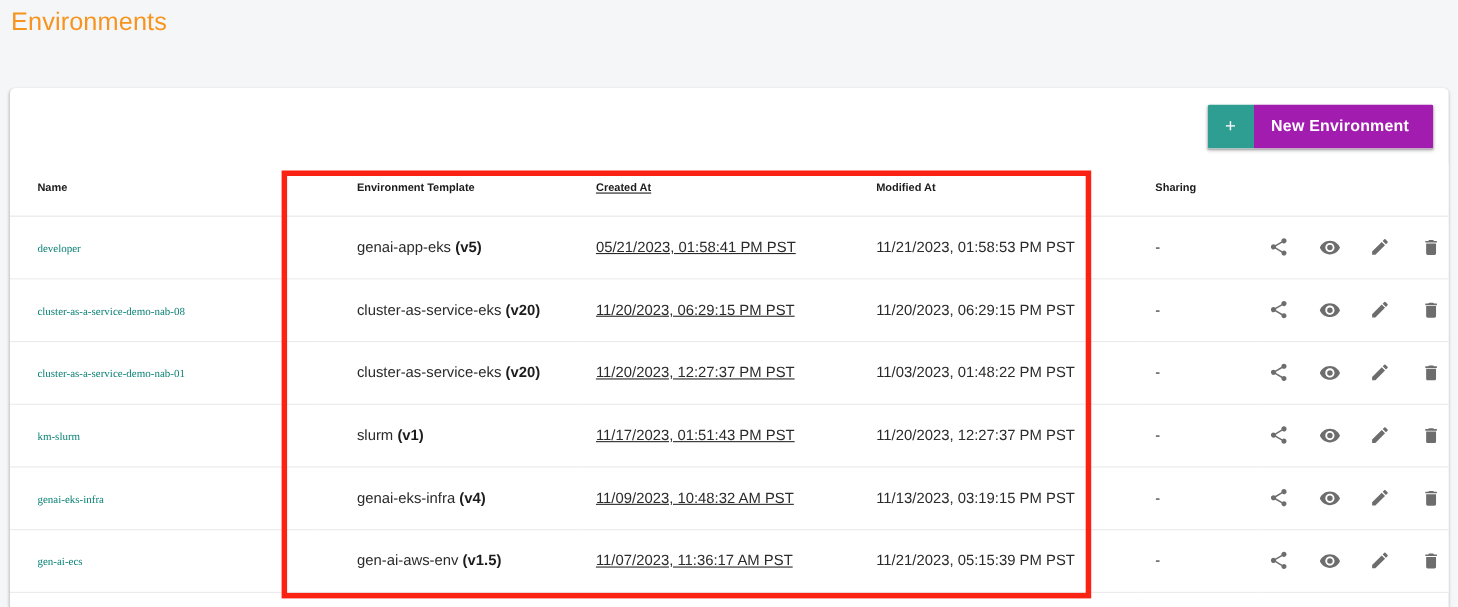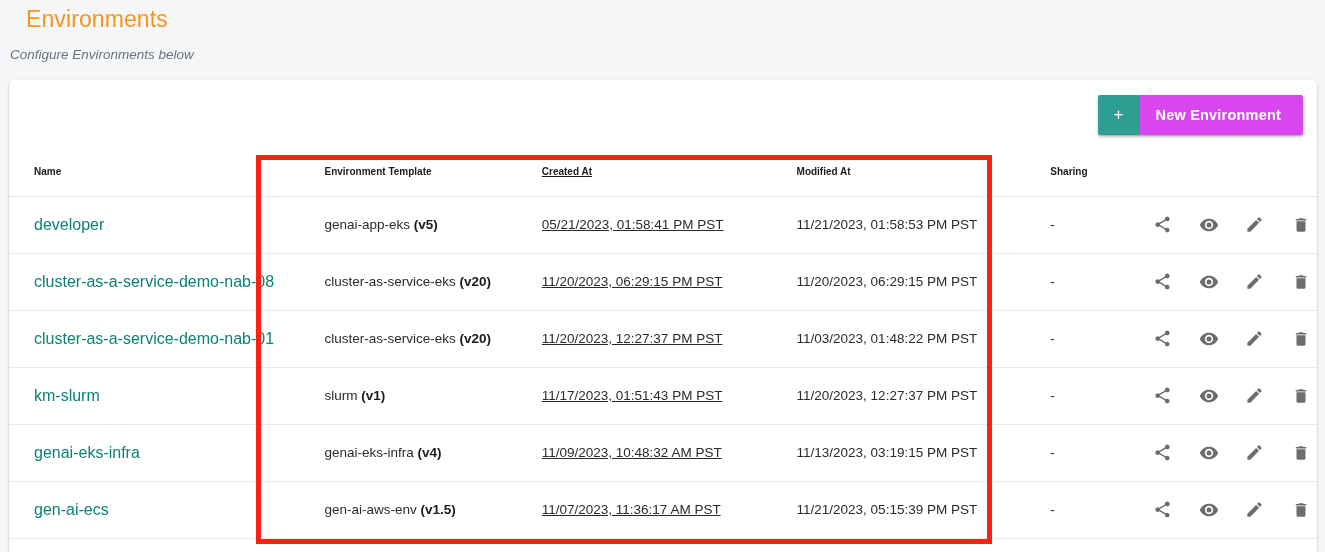--- a/index.html
+++ b/index.html
@@ -10,21 +10,21 @@
     background: #f4f6f8;
     font-family: "Liberation Sans", sans-serif;
     -webkit-font-smoothing: antialiased;
   }
 
   .page { position: relative; width: 1325px; height: 552px; }
 
   
   .page-title {
     position: absolute;
-    left: 26px; top: 4px;
+    left: 10px; top: 4px;
     font-size: 23px;
     font-weight: 400;
     color: #f7941e;
     letter-spacing: 0.1px;
     line-height: 30px;
   }
   .page-subtitle {
     position: absolute;
     left: 10px; top: 46px;
     font-size: 13.5px;
@@ -64,21 +64,21 @@
     width: 42px;
     background: #2f9e92;
     color: #ffffff;
     font-size: 17px;
     display: flex;
     align-items: center;
     justify-content: center;
     font-weight: 400;
   }
   .new-env-label {
-    background: #d946ef;
+    background: #a21caf;
     color: #ffffff;
     font-size: 14.5px;
     font-weight: bold;
     display: flex;
     align-items: center;
     padding: 0 22px 0 16px;
     letter-spacing: 0.2px;
     white-space: nowrap;
   }
 
@@ -112,22 +112,23 @@
   .col-name   { width: 269px; padding-left: 25px !important; }
   .col-tmpl   { width: 231px; padding-left: 38px !important; }
   .col-created{ width: 247px; padding-left: 17px !important; text-decoration: underline; }
   .col-mod    { width: 246px; padding-left: 17px !important; }
   .col-share  { width: 108px; padding-left: 17px !important; }
   .col-actions{ width: 167px; padding: 0 !important; }
 
   .env-link {
     color: #0b8276;
     text-decoration: none;
-    font-size: 16px;
+    font-size: 10px;
     cursor: pointer;
+    font-family: Liberation Serif, serif;
   }
 
   .tmpl-ver { font-weight: bold; color: #1c1c1c; text-align: right; }
   .dash { color: #3a3a3a; }
 
   
   .actions {
     display: flex;
     align-items: center;
     gap: 22px;
@@ -151,21 +152,20 @@
     pointer-events: none;
     z-index: 30;
   }
 </style>
 </head>
 <body>
 
 <div class="page">
 
   <div class="page-title">Environments</div>
-  <div class="page-subtitle">Configure Environments below</div>
 
   <div class="card">
 
     <div class="toolbar">
       <div class="new-env-button">
         <div class="new-env-plus">+</div>
         <div class="new-env-label">New Environment</div>
       </div>
     </div>
 

